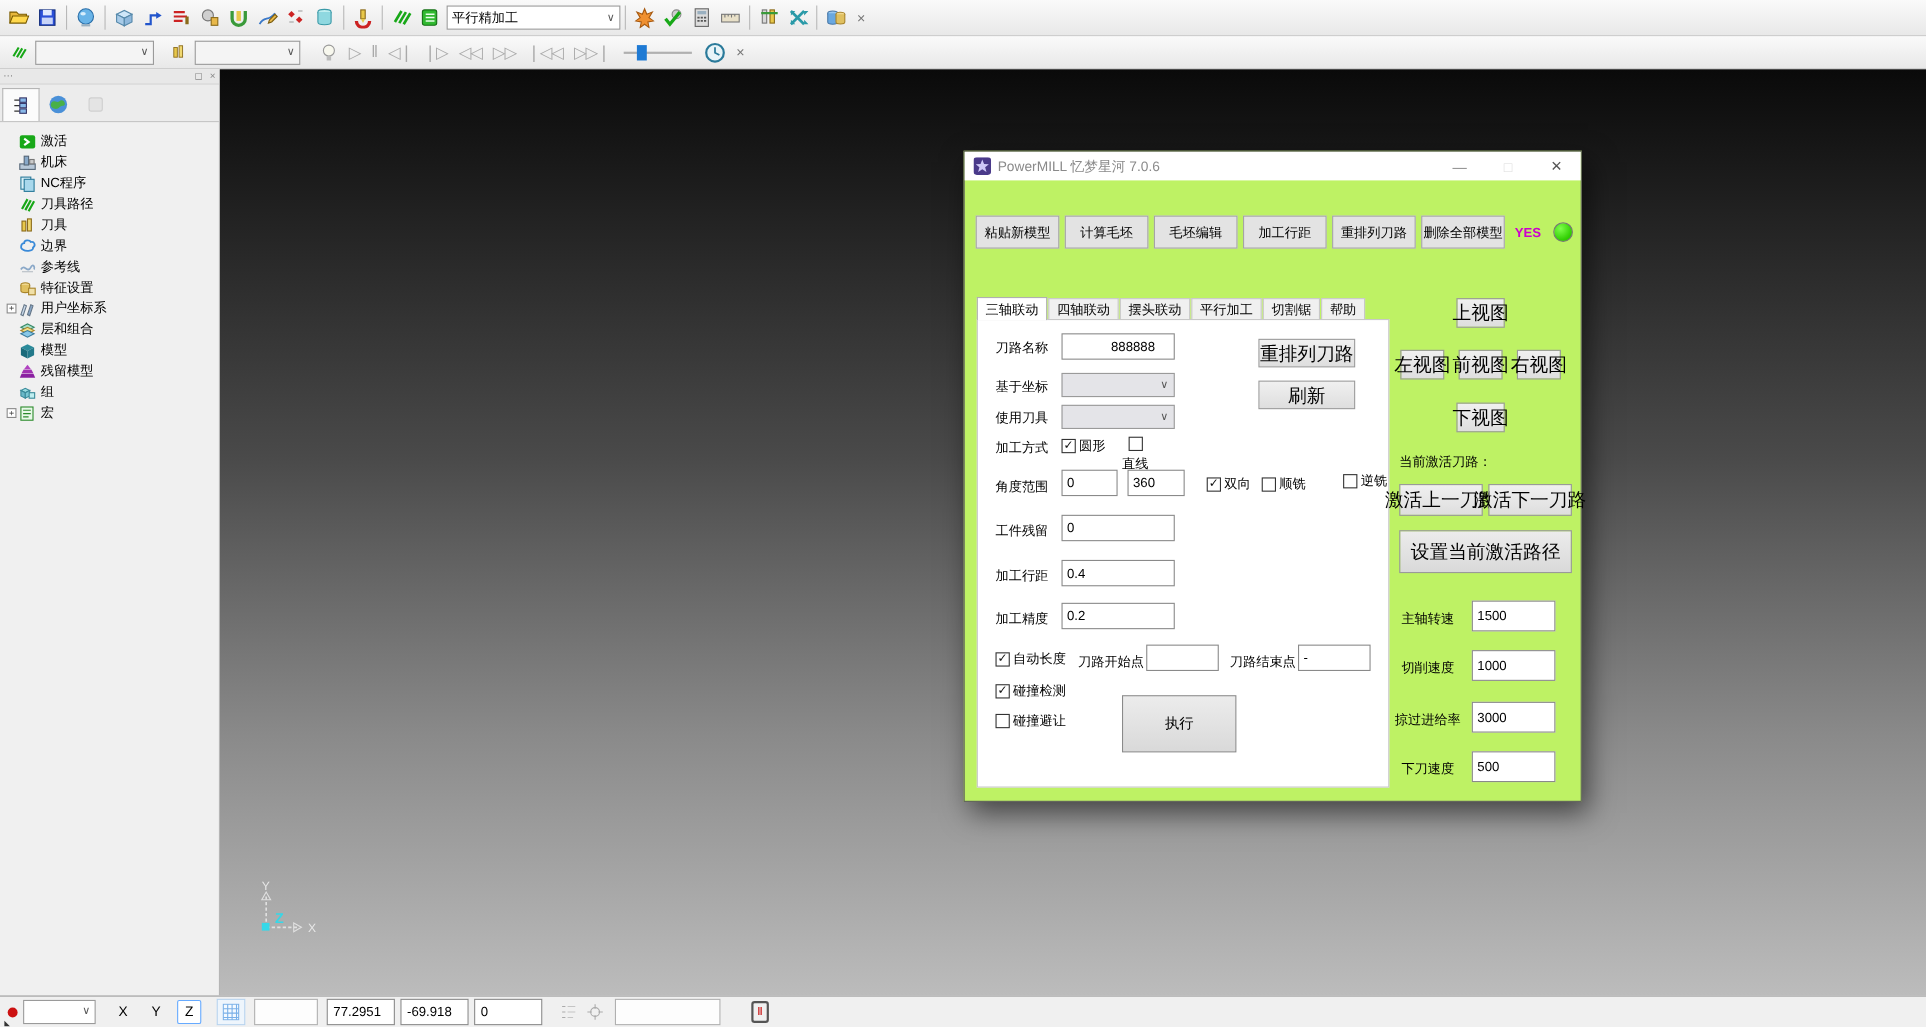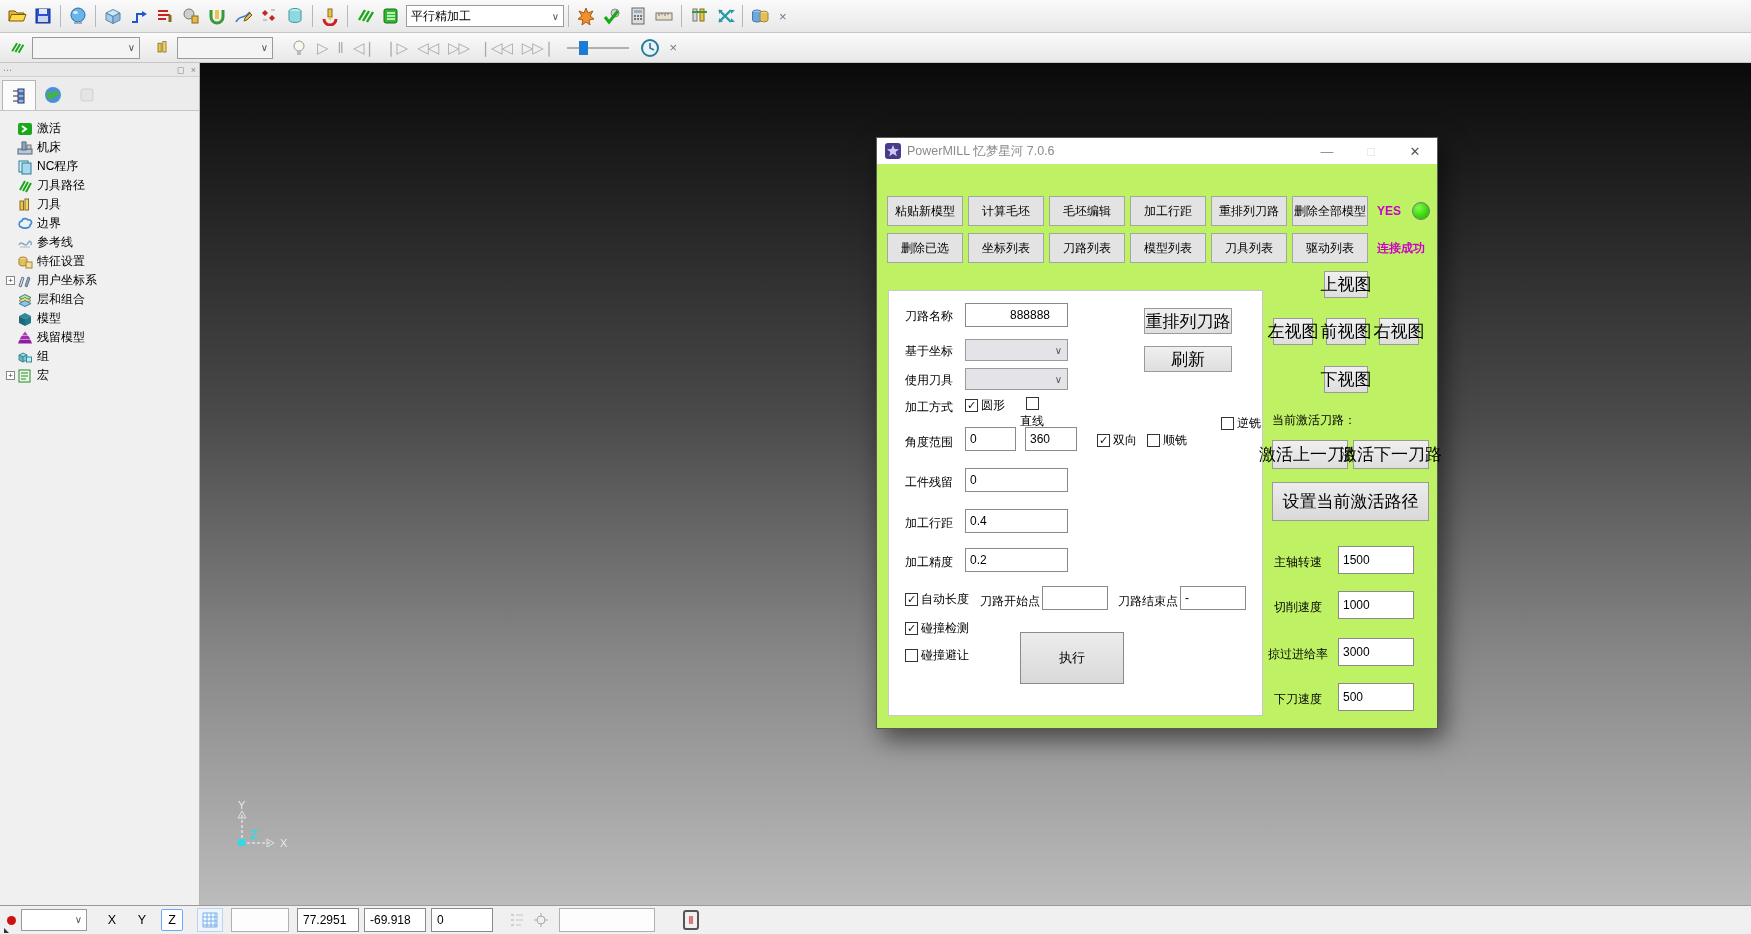--- a/index.html
+++ b/index.html
@@ -514,30 +514,29 @@
     <div class="btnrow row1">
       <button class="pbtn">粘贴新模型</button>
       <button class="pbtn">计算毛坯</button>
       <button class="pbtn">毛坯编辑</button>
       <button class="pbtn">加工行距</button>
       <button class="pbtn">重排列刀路</button>
       <button class="pbtn">删除全部模型</button>
       <span class="magenta">YES</span>
       <span class="gdot"></span>
     </div>
-    <div class="btnrow row2">
-      <button class="pbtn">删除已选</button>
-      <button class="pbtn">坐标列表</button>
-      <button class="pbtn">刀路列表</button>
-      <button class="pbtn">模型列表</button>
-      <button class="pbtn">刀具列表</button>
-      <button class="pbtn">驱动列表</button>
-      <span class="magenta">连接成功</span>
-    </div>
-
+
+    <div class="tabs">
+      <div class="tab active">三轴联动</div>
+      <div class="tab">四轴联动</div>
+      <div class="tab">摆头联动</div>
+      <div class="tab">平行加工</div>
+      <div class="tab">切割锯</div>
+      <div class="tab">帮助</div>
+    </div>
 
     <div class="tabbox">
       <span class="flabel" style="left:16px; top:17px;">刀路名称</span>
       <input class="fin" style="left: 76px; top: 12px; width: 103px; padding-left: 44px;" value="888888">
       <button class="gbtn" style="left:255px; top:17px; width:88px; height:26px;">重排列刀路</button>
 
       <span class="flabel" style="left:16px; top:52px;">基于坐标</span>
       <div class="fdd" style="left:76px; top:48px; width:103px;">
           <span>∨</span>
         </div>
@@ -562,21 +561,21 @@
       <input class="fin" style="left: 76px; top: 136px; width: 51px;" value="0">
       <input class="fin" style="left: 136px; top: 136px; width: 52px;" value="360">
       <span class="cb" style="left:208px; top:141px;">
           <span class="box">✓</span>
           <span>双向</span>
         </span>
       <span class="cb" style="left:258px; top:141px;">
           <span class="box"></span>
           <span>顺铣</span>
         </span>
-      <span class="cb" style="left:300px; top:124px;padding-left:32px;">
+      <span class="cb" style="left:300px; top:138px;padding-left:32px;">
           <span class="box"></span>
           <span>逆铣</span>
         </span>
 
       <span class="flabel" style="left:16px; top:183px;">工件残留</span>
       <input class="fin" style="left: 76px; top: 177px; width: 103px;" value="0">
 
       <span class="flabel" style="left:16px; top:224px;">加工行距</span>
       <input class="fin" style="left: 76px; top: 218px; width: 103px;" value="0.4">
 

